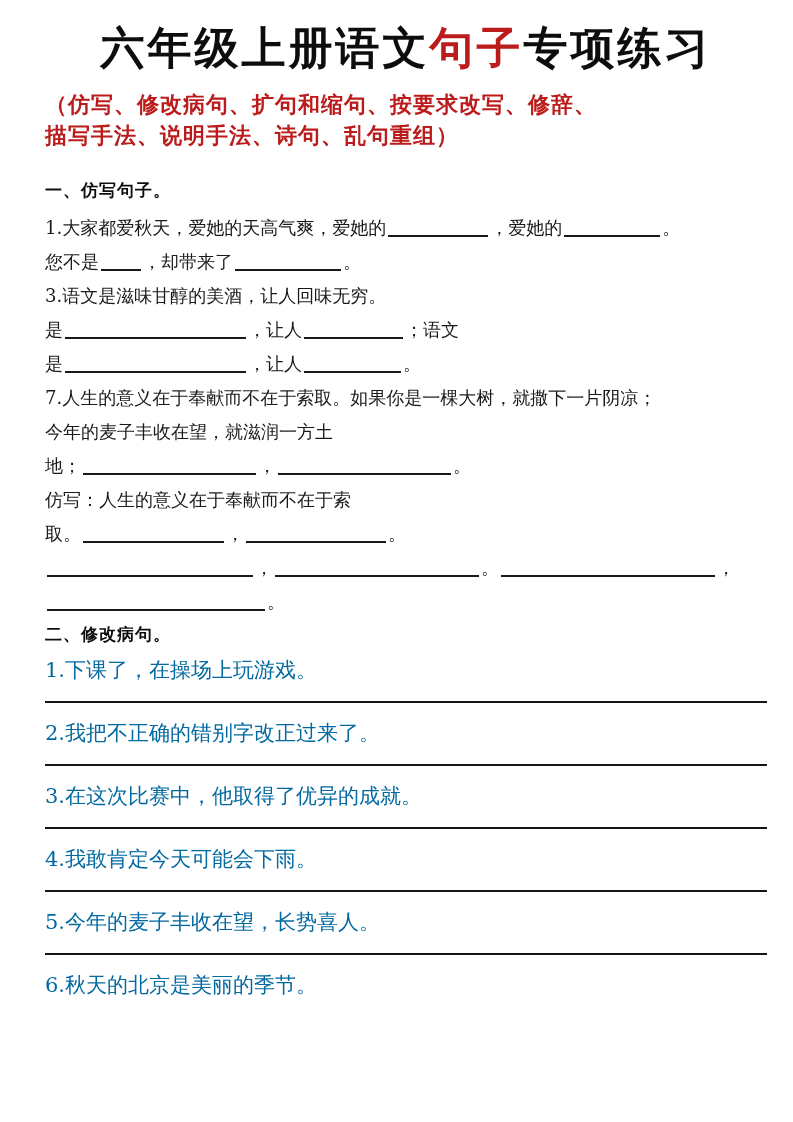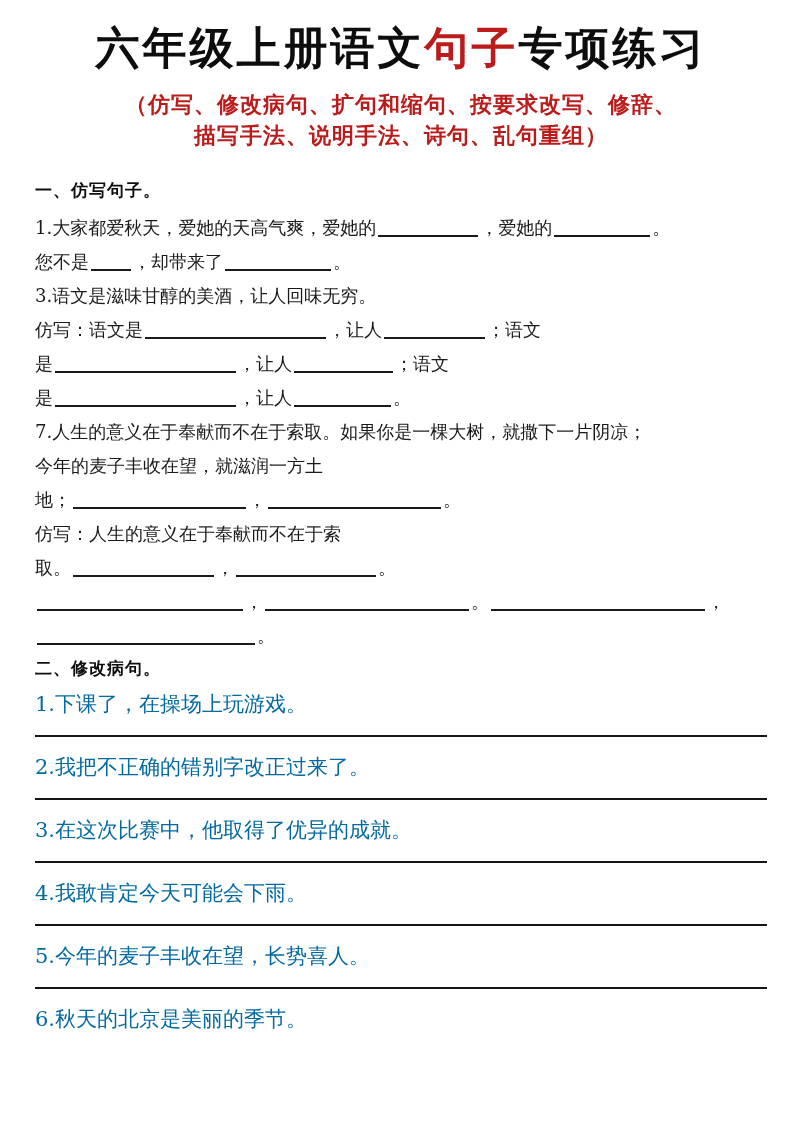--- a/index.html
+++ b/index.html
@@ -1,28 +1,28 @@
 <!DOCTYPE html>
 <html style="--accent: #bb1b1b;"><head>
 <meta charset="utf-8">
 <style>
   html,body { margin:0; padding:0; background:#ffffff; }
   .page {
     width:793px; height:1122px; background:#fff; overflow:hidden;
     font-family:"DejaVu Serif","Liberation Serif",serif;
     color:#111; box-sizing:border-box;
   }
-  .doc { padding:14px 26px 0 35px; }
+  .doc { padding:14px 26px 0 45px; }
   .title {
     text-align:center; font-size:44px; font-weight:bold; color:#0d0d0d;
     letter-spacing:3px; margin:8px 0 14px; line-height:1.2; white-space:nowrap;
   }
   .title .hl { color:var(--accent,#bb1b1b); }
   .subtitle {
-    text-align:center; font-size:22px; font-weight:bold; color:var(--accent,#bb1b1b);
+    text-align:left; font-size:22px; font-weight:bold; color:var(--accent,#bb1b1b);
     line-height:31px; margin:0 0 28px; letter-spacing:1px;
   }
   .s-heading {
     font-size:17px; font-weight:bold; color:#0d0d0d; margin:0 0 13px; letter-spacing:1px;
   }
   .s-heading.second { margin-top:4px; margin-bottom:11px;font-family:Liberation Mono, monospace; }
   .fill-line {
     font-size:18px; line-height:26px; margin:0 0 8px; white-space:nowrap; color:#1a1a1a;
   }
   .blank {
@@ -43,21 +43,20 @@
     <div class="subtitle">
       <div>（仿写、修改病句、扩句和缩句、按要求改写、修辞、</div>
       <div>描写手法、说明手法、诗句、乱句重组）</div>
     </div>
 
     <div class="s-heading">一、仿写句子。</div>
 
     <p class="fill-line"><span>1.大家都爱秋天，爱她的天高气爽，爱她的</span><span class="blank" style="width: 100px;"></span><span>，爱她的</span><span class="blank" style="width: 96px;"></span><span>。</span></p>
     <p class="fill-line"><span>您不是</span><span class="blank" style="width: 40px;"></span><span>，却带来了</span><span class="blank" style="width: 106px;"></span><span>。</span></p>
     <p class="fill-line"><span>3.语文是滋味甘醇的美酒，让人回味无穷。</span></p>
-    <p class="fill-line"><span>仿写：语文是</span><span class="blank" style="width: 181px;"></span><span>，让人</span><span class="blank" style="width: 101px;"></span><span>；语文</span></p>
     <p class="fill-line"><span>是</span><span class="blank" style="width: 181px;"></span><span>，让人</span><span class="blank" style="width: 99px;"></span><span>；语文</span></p>
     <p class="fill-line"><span>是</span><span class="blank" style="width: 181px;"></span><span>，让人</span><span class="blank" style="width: 97px;"></span><span>。</span></p>
     <p class="fill-line"><span>7.人生的意义在于奉献而不在于索取。如果你是一棵大树，就撒下一片阴凉；</span></p>
     <p class="fill-line"><span>今年的麦子丰收在望，就滋润一方土</span></p>
     <p class="fill-line"><span>地；</span><span class="blank" style="width: 173px;"></span><span>，</span><span class="blank" style="width: 173px;"></span><span>。</span></p>
     <p class="fill-line"><span>仿写：人生的意义在于奉献而不在于索</span></p>
     <p class="fill-line"><span>取。</span><span class="blank" style="width: 141px;"></span><span>，</span><span class="blank" style="width: 140px;"></span><span>。</span></p>
     <p class="fill-line"><span class="blank" style="width: 206px;"></span><span>，</span><span class="blank" style="width: 204px;"></span><span>。</span><span class="blank" style="width: 214px;"></span><span>，</span></p>
     <p class="fill-line"><span class="blank" style="width: 218px;"></span><span>。</span></p>
 

